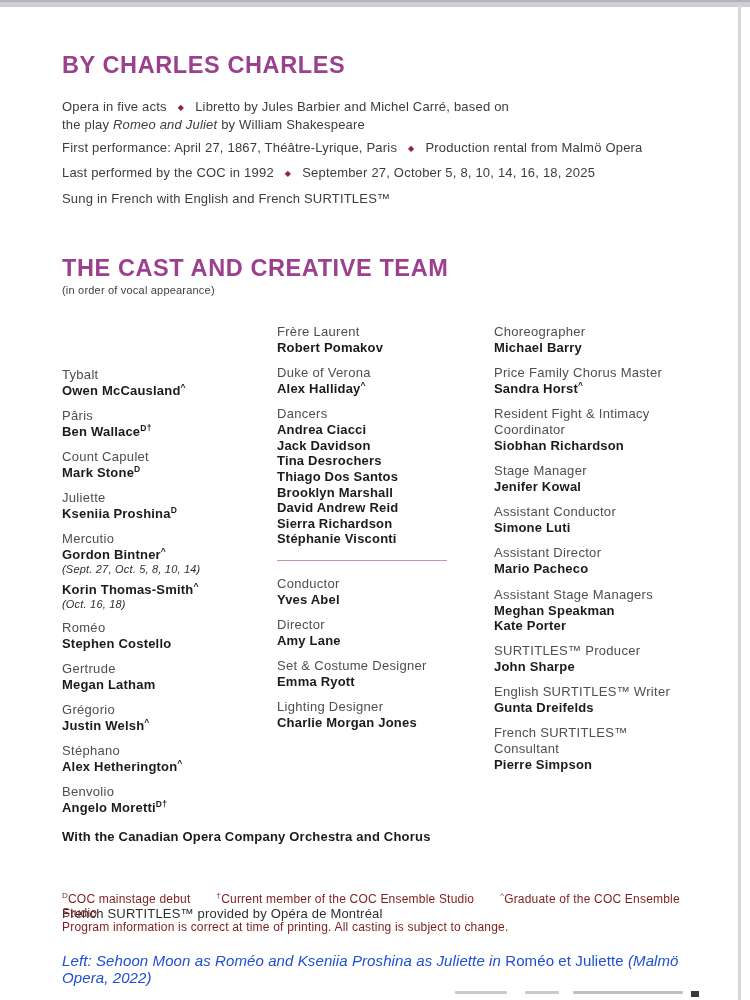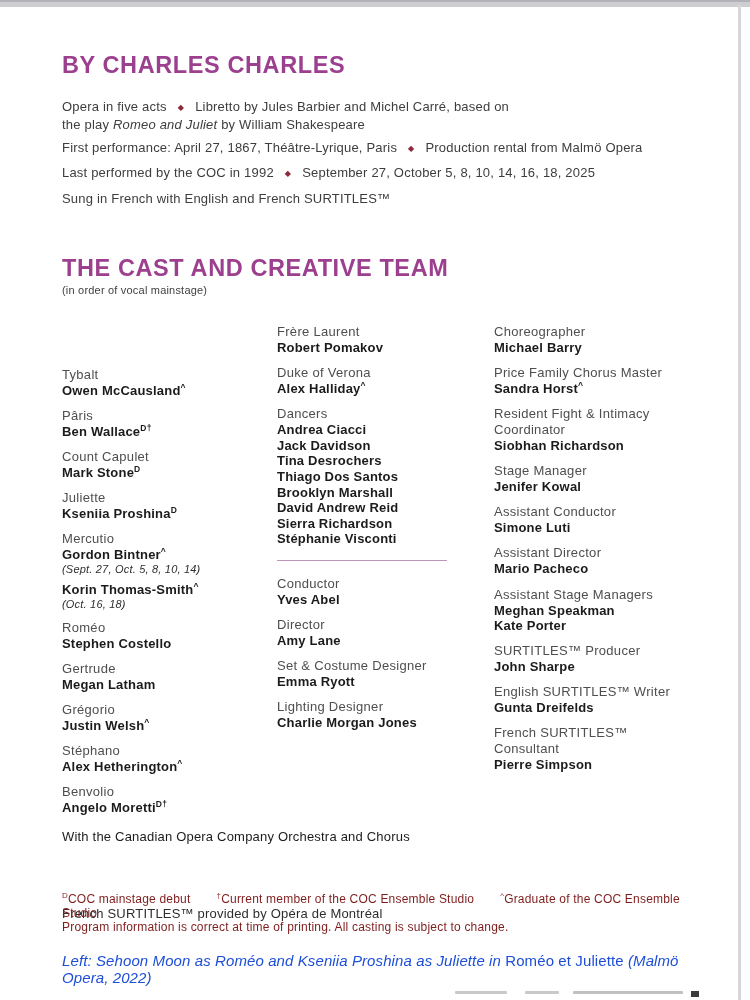--- a/index.html
+++ b/index.html
@@ -51,21 +51,21 @@
   .cast-divider{
     border:none;border-top:1.5px solid #c093bb;
     margin:13px 0 15px 0;width:170px;
   }
 
   
   .footer-line{
     position:absolute;left:62px;width:660px;
     font-size:13px;color:#2e2e2e;letter-spacing:.2px;
   }
-  .bold{font-weight:400;color:#1b1b1b;}
+  .bold{font-weight:700;color:#1b1b1b;}
   .footnotes{font-size:12px;color:#7f1d1d;}
   .footnotes .fn{margin-right:26px;}
   .footnotes sup{font-size:8px;}
   .caption{
     font-family:Liberation Sans, sans-serif;
     font-size:15px;color:#1d4ed8;letter-spacing:.1px;
   }
   .caption .it{font-style:italic;}
 
   
@@ -96,21 +96,21 @@
 
 <div class="para" style="top:164px;">
   <span>Last performed by the COC in 1992</span><span class="diamond">◆</span><span>September 27, October 5, 8, 10, 14, 16, 18, 2025</span>
 </div>
 
 <div class="para" style="top:190px;">
   <span>Sung in French with English and French SURTITLES™</span>
 </div>
 
 <h1 class="section-title" style="top:255px;">THE CAST AND CREATIVE TEAM</h1>
-<div class="subheading">(in order of vocal mainstage)</div>
+<div class="subheading">(in order of vocal appearance)</div>
 
 <div class="col col-1">
     <div class="cast-block">
       <div class="role">Tybalt</div>
       <div class="person">Owen McCausland<sup>^</sup></div>
     </div>
     <div class="cast-block">
       <div class="role">Pâris</div>
       <div class="person">Ben Wallace<sup>D†</sup></div>
     </div>

